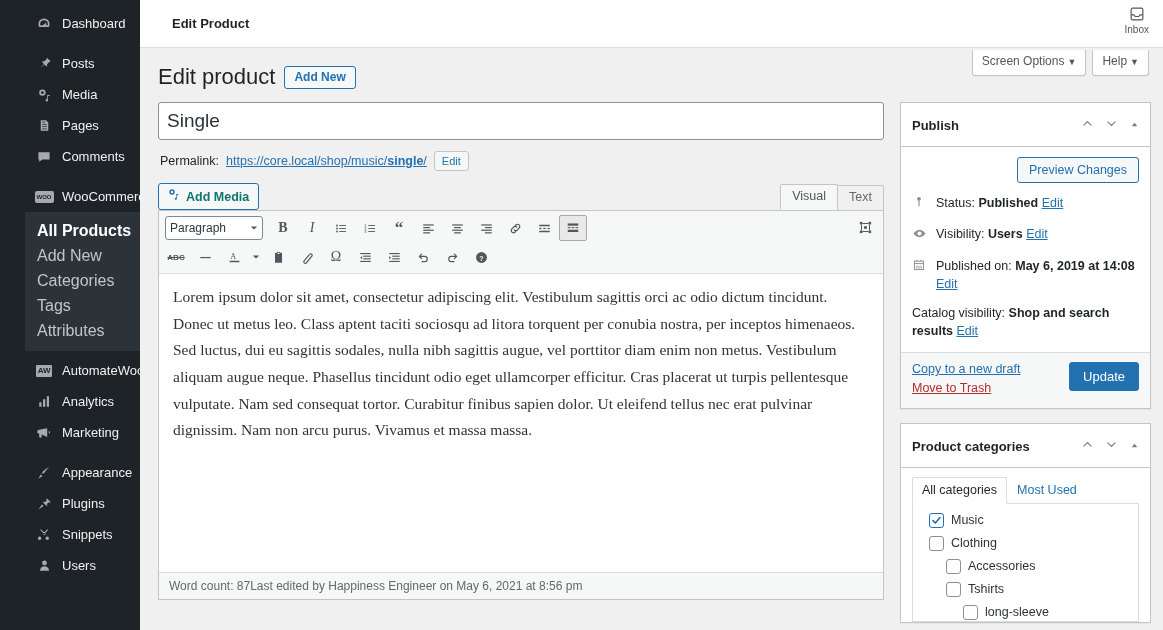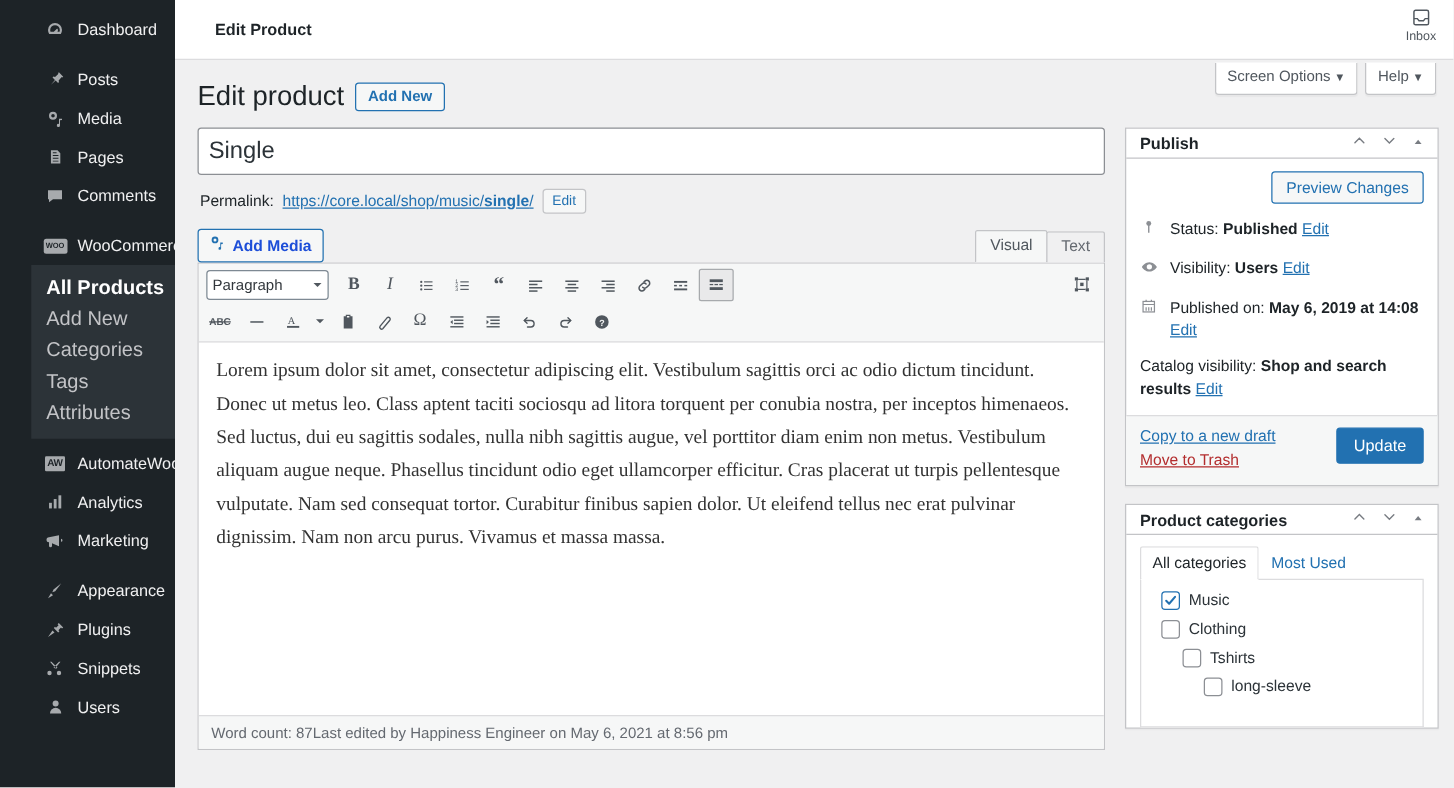--- a/index.html
+++ b/index.html
@@ -126,21 +126,21 @@
     border: 1px solid #c3c4c7; background: #f6f7f7; color: #2271b1;
     font-size: 11px; border-radius: 3px; padding: 2px 7px; line-height: 14px;
   }
 
   .media-row {
     display: flex; align-items: flex-end; justify-content: space-between;
     margin-bottom: 0; height: 28px;
   }
   .add-media {
     display: inline-flex; align-items: center; gap: 5px;
-    border: 1px solid #2271b1; color: #1d4ed8; background: #f6f7f7;
+    border: 1px solid #2271b1; color: #0f766e; background: #f6f7f7;
     font-size: 12.5px; font-weight: 600; border-radius: 3px;
     padding: 3px 9px 3px 7px; line-height: 16px;
   }
   .ed-tabs { display: flex; align-items: flex-end; }
   .ed-tab {
     font-size: 12.5px; color: #646970; background: #f0f0f1;
     border: 1px solid #c3c4c7; border-bottom: none;
     padding: 4px 11px 5px; line-height: 15px;
     border-radius: 2px 2px 0 0; margin-left: -1px;
   }
@@ -186,21 +186,21 @@
 
   
   .panel {
     background: #fff; border: 1px solid #c3c4c7;
     box-shadow: 0 1px 1px rgba(0,0,0,.04);
     margin-bottom: 14px;
   }
   .panel-head {
     display: flex; align-items: center; justify-content: flex-end;
     border-bottom: 1px solid #c3c4c7;
-    padding: 9px 10px; height: 24px; position: relative;
+    padding: 9px 10px; height: 44px; position: relative;
   }
   .panel-title {
     position: absolute; left: 11px; top: 50%; transform: translateY(-50%);
     font-size: 13px; font-weight: 700; color: #1d2327;
   }
   .panel-ctrls { display: flex; align-items: center; gap: 11px; color: #787c82; }
   .panel-body { padding: 10px 11px 0 11px; }
 
   .preview-row { display: flex; justify-content: flex-end; margin-bottom: 11px; }
   .btn-secondary {
@@ -741,20 +741,24 @@
                       </svg>
                   </span>
                   <span>Music</span>
                 </div>
                 <div class="cat-item" style="margin-left:8px;">
                   <span class="cb"></span>
                   <span>Clothing</span>
                 </div>
                 <div class="cat-item" style="margin-left:25px;">
                   <span class="cb"></span>
+                  <span>Accessories</span>
+                </div>
+                <div class="cat-item" style="margin-left:25px;">
+                  <span class="cb"></span>
                   <span>Tshirts</span>
                 </div>
                 <div class="cat-item" style="margin-left:42px;">
                   <span class="cb"></span>
                   <span>long-sleeve</span>
                 </div>
 
               </div>
             </div>
           </div>

